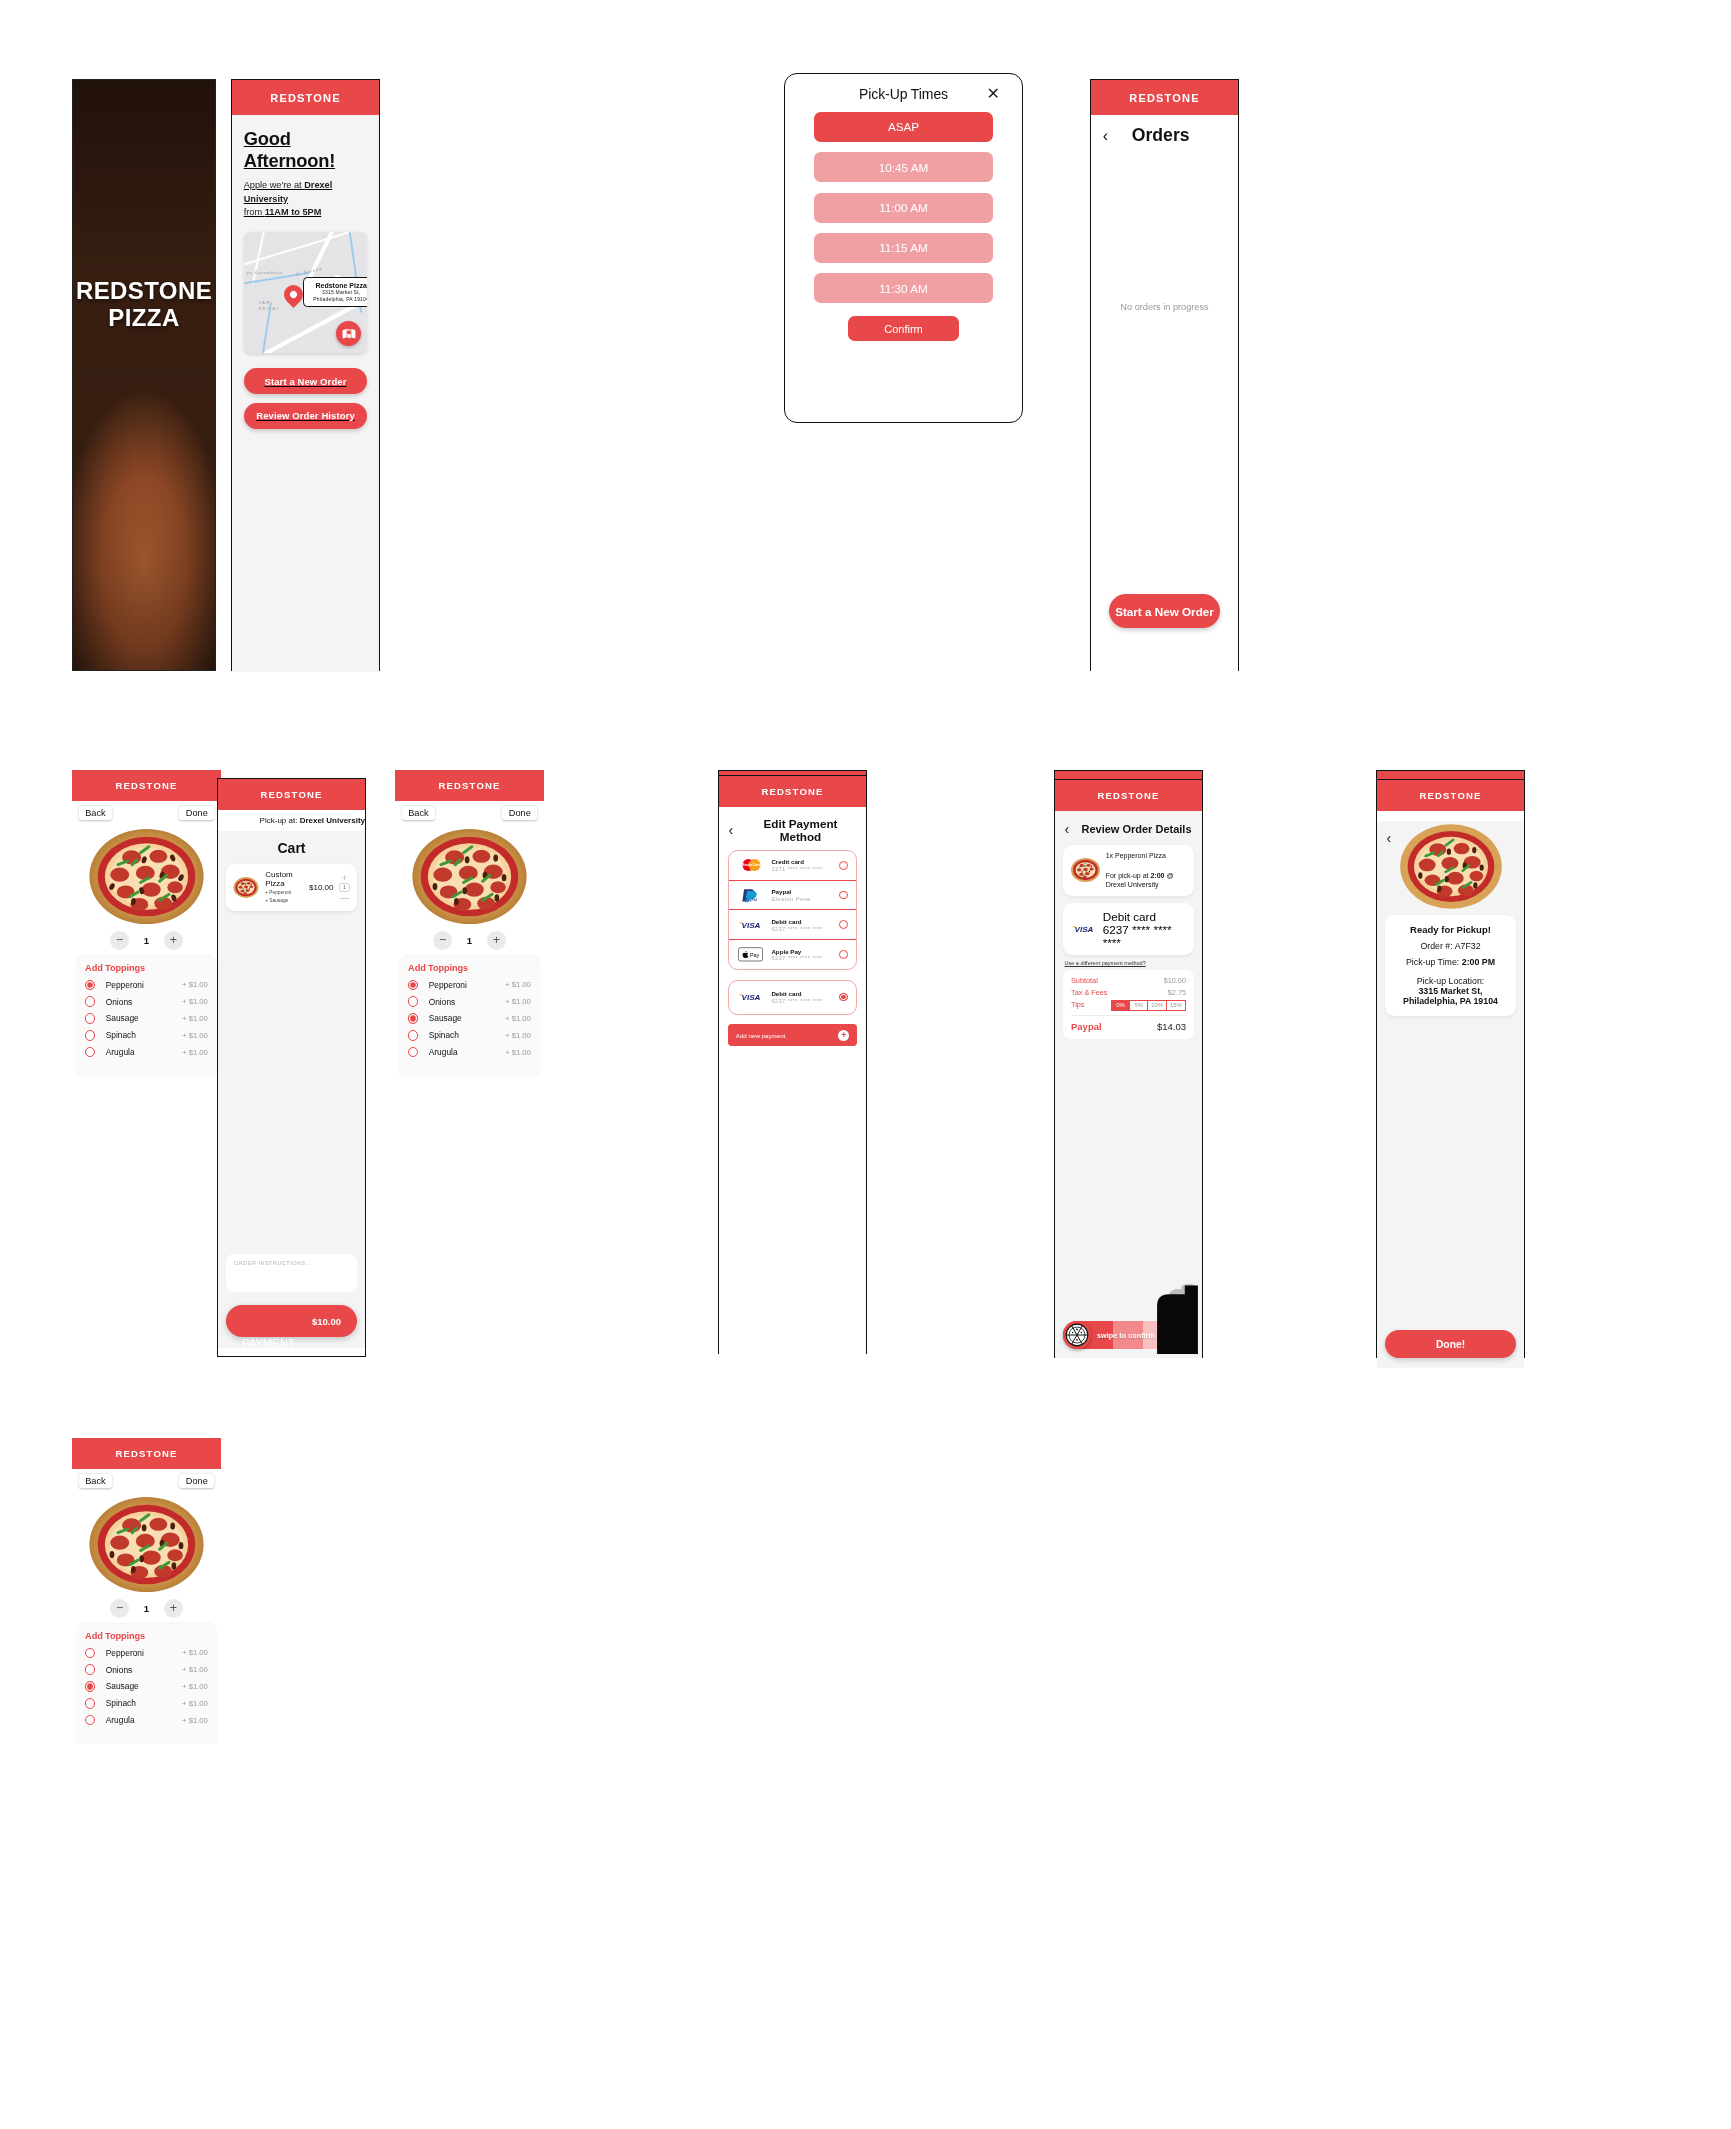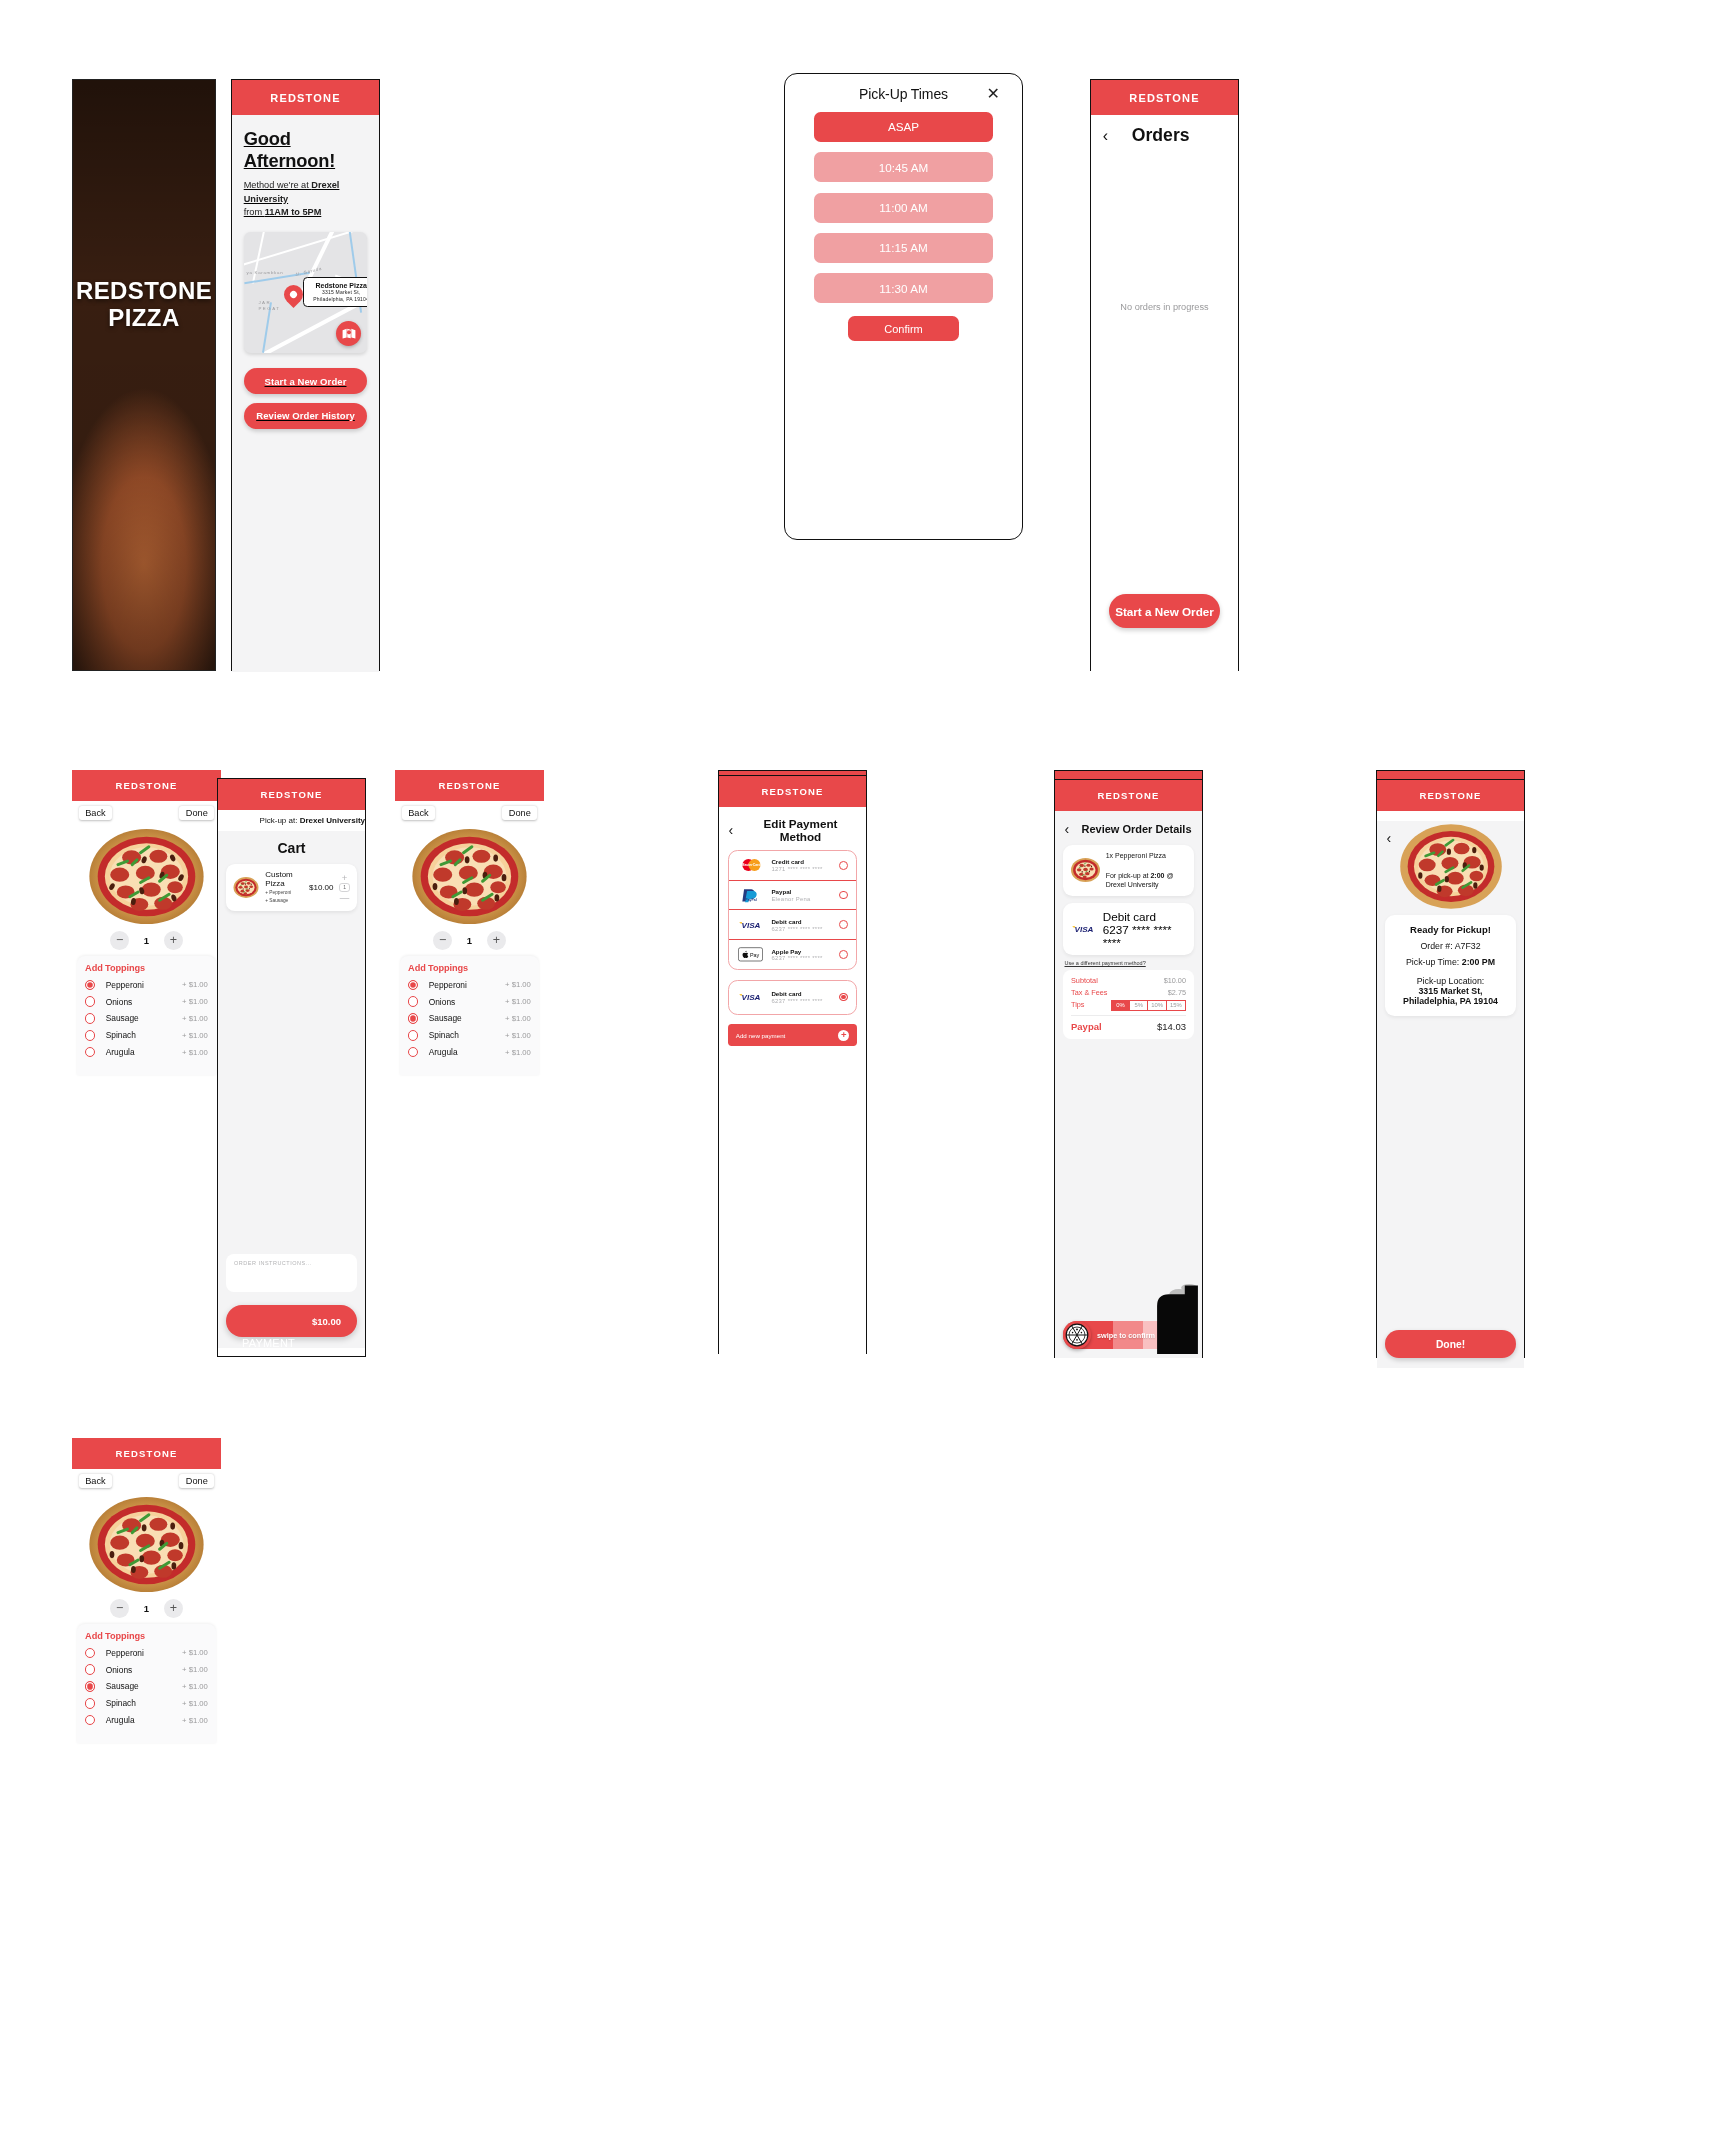--- a/index.html
+++ b/index.html
@@ -62,21 +62,21 @@
   .mapinfo .a{font-size:5px;color:#222;line-height:1.35;text-align:center;letter-spacing:0.2px;}
   .mapfab{position:absolute;right:5.9px;bottom:7.3px;width:25px;height:25px;border-radius:50%;background:#E8484A;
           display:flex;align-items:center;justify-content:center;box-shadow:0 1.5px 3.7px rgba(0,0,0,.25);}
   .pillbtn{
     margin-top:14.7px; height:26px; border-radius:14.7px; background:#E8484A; color:#fff;
     display:flex;align-items:center;justify-content:center;font-size:9.5px;font-weight:700;
     box-shadow:0 2.2px 4.4px rgba(0,0,0,.18); letter-spacing:0.1px;
   }
 
   
-  #modal{ left:784px; top:73px; width:239px; height:467px; background:#fff;
+  #modal{ left:784px; top:73px; width:239px; height:350px; background:#fff;
           border:1.1px solid #111; border-radius:13px; padding:11.7px 29px 0 29px;}
   #modal .mt{ text-align:center; font-size:14px; color:#111; letter-spacing:-0.1px; }
   #modal .mx{ position:absolute; right:22px; top:11.7px; font-size:16px; color:#222; line-height:1; }
   .timebtn{ margin-top:10.3px; height:30px; border-radius:6.6px; display:flex;align-items:center;justify-content:center;
             color:#fff; font-size:11.7px; background:#F0A0A2; }
   .timebtn.active{ background:#E8484A; }
   .confirmbtn{ margin:13px auto 0 auto; width:111px; height:25px; border-radius:6.6px; background:#E8484A;
             display:flex;align-items:center;justify-content:center;color:#fff;font-size:11px;}
 
   
@@ -238,21 +238,21 @@
     <div>REDSTONE</div>
     <div>PIZZA</div>
   </div>
 </div>
 
 <div class="screen phone" id="home">
   <div class="brandbar bar-lg">REDSTONE</div>
   <div class="body">
     <h1>Good Afternoon!</h1>
     <div class="sub">
-      <span>Method we're at </span><b>Drexel University</b><br>
+      <span>Apple we're at </span><b>Drexel University</b><br>
       <span>from </span><b>11AM to 5PM</b>
     </div>
 
     <div class="mapcard">
       <div class="rd" style="left:-7.3px;top:7.3px;width:169px;height:2.2px;transform:rotate(-17deg);"></div>
       <div class="rd" style="left:-14.7px;top:88px;width:191px;height:4.4px;transform:rotate(-28deg);"></div>
       <div class="rd" style="left:14.7px;top:-7.3px;width:2.2px;height:59px;transform:rotate(12deg);"></div>
       <div class="rd" style="left:73px;top:-14.7px;width:3.7px;height:81px;transform:rotate(26deg);"></div>
       <div class="rd" style="left:88px;top:59px;width:88px;height:2.2px;transform:rotate(22deg);"></div>
       <div class="riv" style="left:0px;top:45px;width:66px;height:1.5px;transform:rotate(-9deg);"></div>

